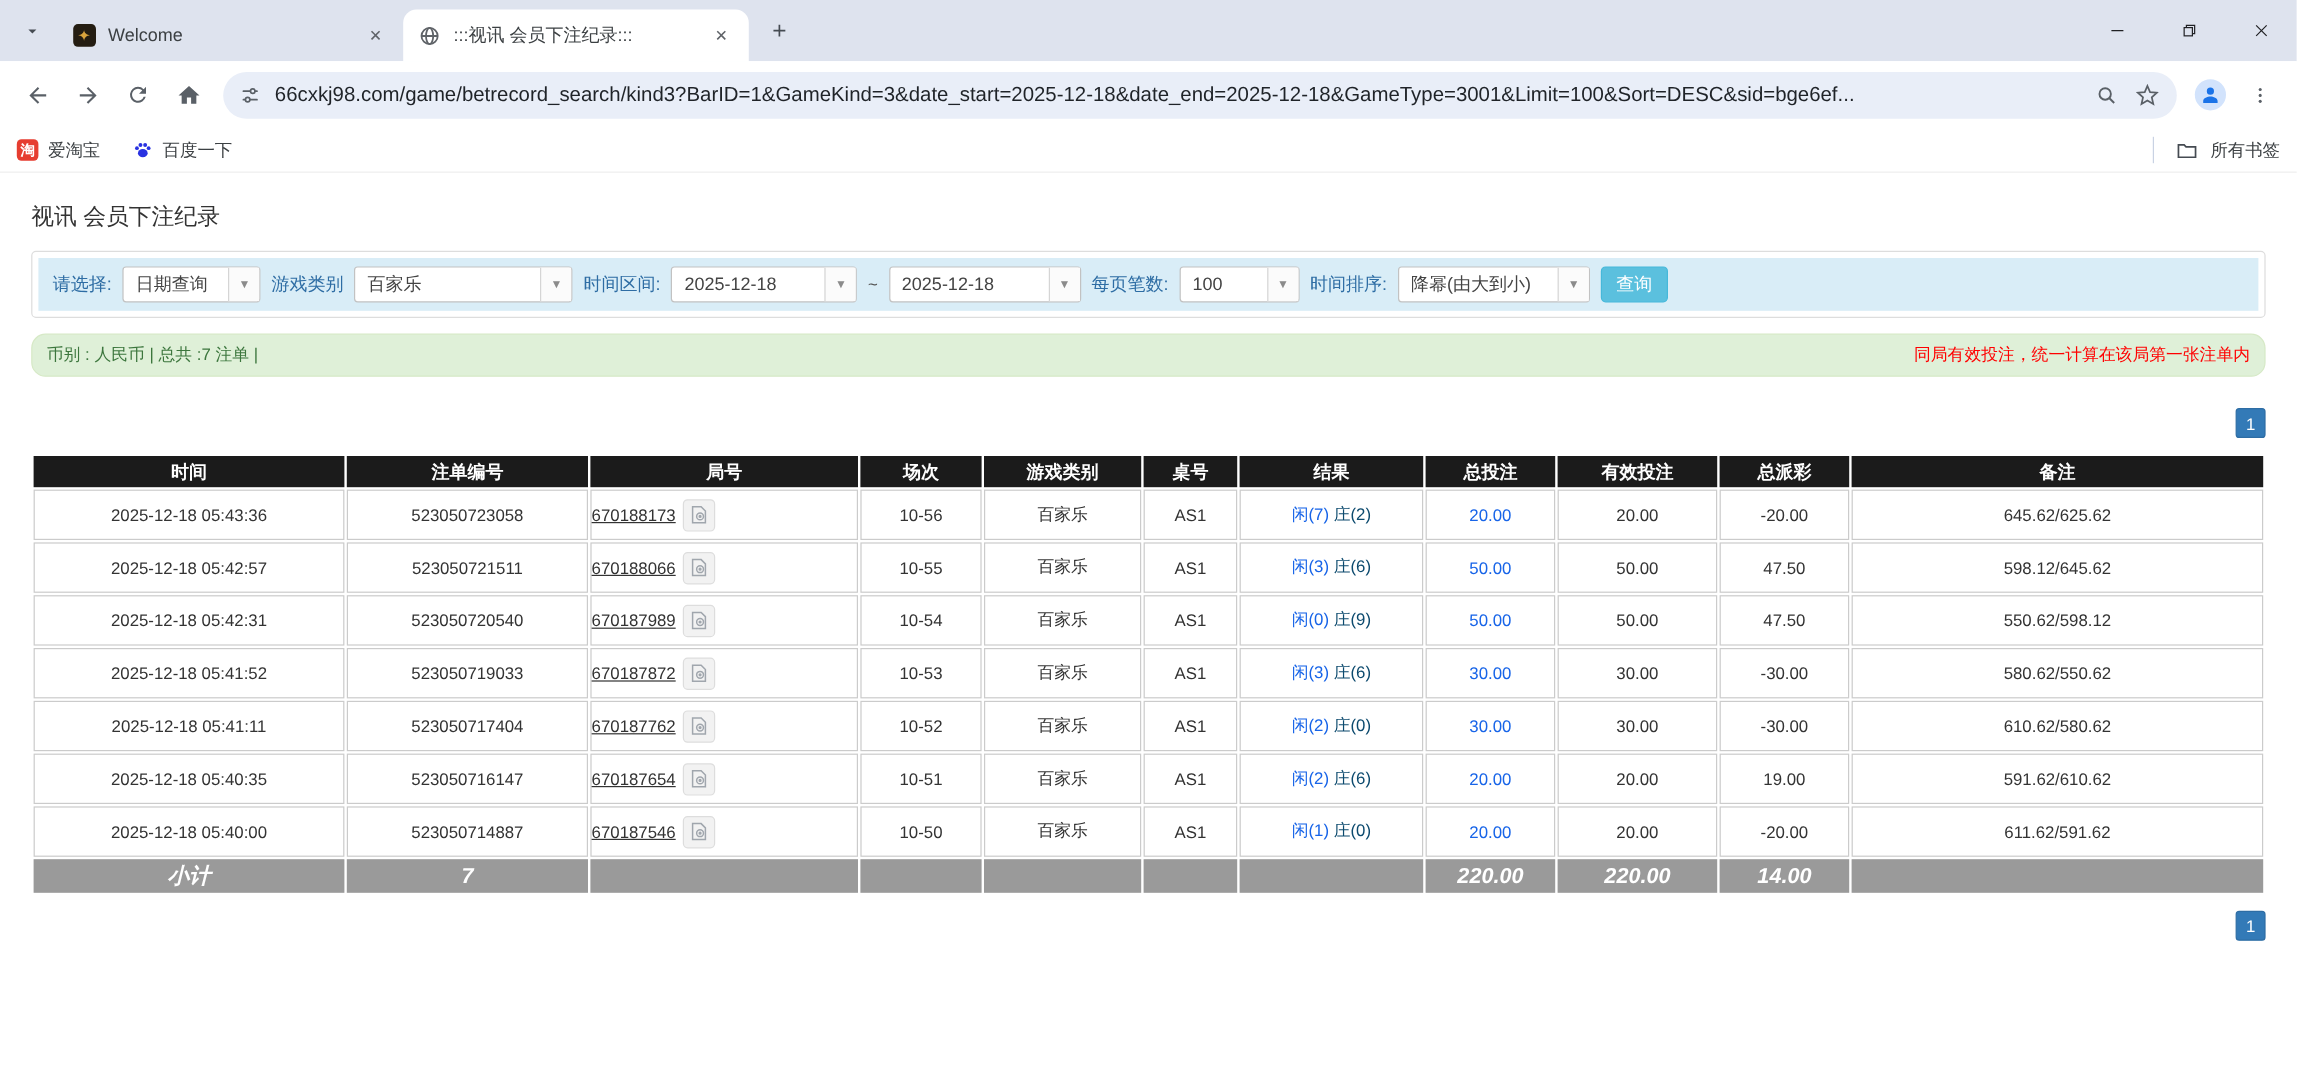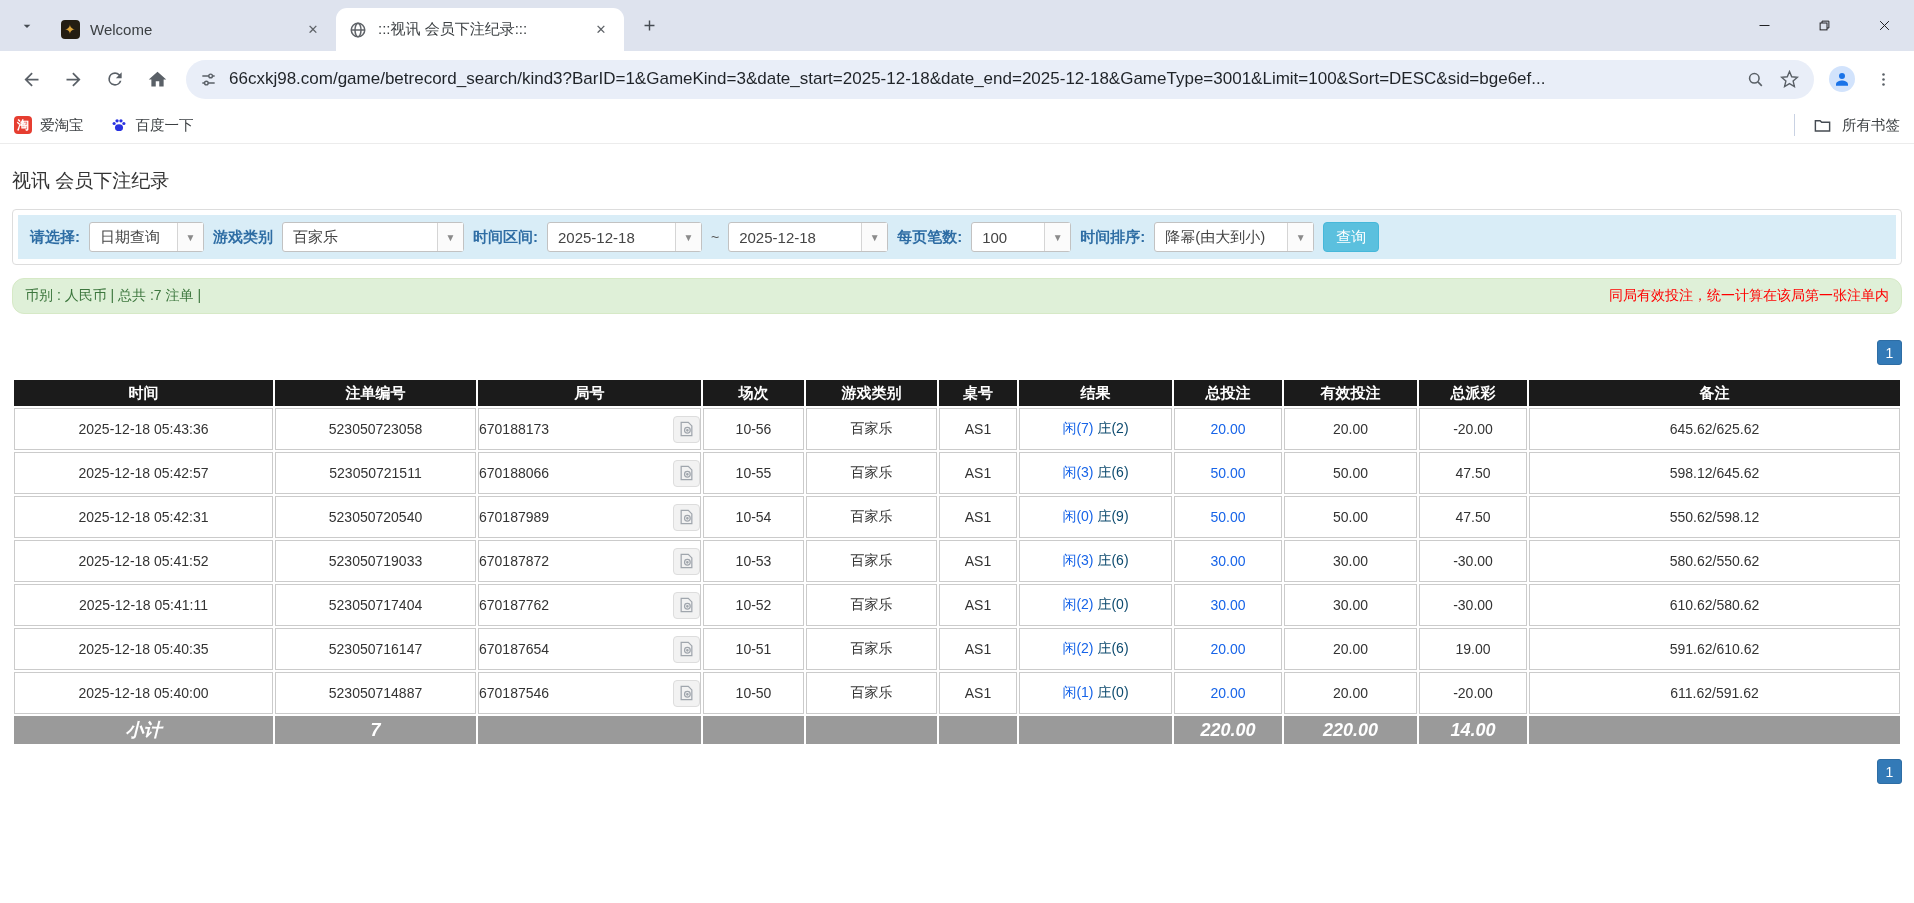--- a/index.html
+++ b/index.html
@@ -29,46 +29,46 @@
   .avatar .ball { width:26px; height:26px; border-radius:50%; background:#d2e3fc; display:flex; align-items:center; justify-content:center; color:#1a73e8; }
 
   .bookmarksbar { height:37px; background:#fff; border-bottom:1px solid #ececec; display:flex; align-items:center; padding:0 14px; flex-shrink:0; }
   .bm { display:flex; align-items:center; gap:8px; margin-right:26px; cursor:pointer; }
   .bm-label { font-size:14.5px; color:#3c4043; }
   .bm-tao { width:18px; height:18px; border-radius:4px; background:#e63d30; color:#fff; font-size:12px; font-weight:bold; display:flex; align-items:center; justify-content:center; }
   .bm-right { margin-left:auto; display:flex; align-items:center; gap:10px; }
   .bm-divider { width:1px; height:22px; background:#c9d2e3; margin-right:8px; }
 
   
-  .content { flex:1; background:#fff; padding:0 12px; overflow:hidden; }
+  .content { flex:1; background:#fff; padding:0 26px; overflow:hidden; }
   .page-title { margin-top:24px; font-size:19px; color:#333; }
 
   .filter-panel { margin-top:15px; border:1px solid #ddd; border-radius:4px; background:#fff; padding:5px; }
   .filter-bar { background:#d9edf7; padding:7px 12px; display:flex; align-items:center; gap:9px; }
-  .flabel { font-size:15px; font-weight:bold; color:#2e6da4; white-space:nowrap; }
+  .flabel { font-size:15px; font-weight:normal; color:#2e6da4; white-space:nowrap; }
   .fsep { font-size:14px; color:#555; }
   .combo { height:30px; background:#fff; border:1px solid #c2c2c2; border-radius:3px; display:flex; align-items:stretch; cursor:pointer;text-align:center; }
   .combo .val { padding:0 10px; display:flex; align-items:center; font-size:15px; color:#444; white-space:nowrap; flex:1; }
   .combo .arrow { width:26px; border-left:1px solid #d5d5d5; background:#fbfbfb; color:#8b8b8b; font-size:10px; display:flex; align-items:center; justify-content:center; }
   .btn-search { height:30px; padding:0 12px; background:#5bc0de; border:1px solid #46b8da; border-radius:4px; color:#fff; font-size:15px; cursor:pointer; }
 
   .info-bar { margin-top:13px; background:#dff0d8; border:1px solid #d6e9c6; border-radius:12px; padding:8px 12px; display:flex; align-items:center; }
   .info-left { font-size:14px; color:#3c763d; }
   .info-right { margin-left:auto; font-size:14px; color:#ff0000; }
 
   .pager-row { display:flex; justify-content:flex-end; }
   .pager-row.top { margin-top:26px; }
   .pager-row.bottom { margin-top:13px; }
   .pager { min-width:25px; height:25px; background:#337ab7; border:1px solid #2e6da4; border-radius:3px; color:#fff; font-size:14px; display:flex; align-items:center; justify-content:center; cursor:pointer; }
 
   table.bet-table { width:100%; margin-top:13px; border-collapse:separate; border-spacing:2px; table-layout:fixed; }
   .bet-table th { background:#1b1b1b; color:#fff; font-size:15px; font-weight:bold; height:26px; text-align:center; }
   .bet-table td { background:#fff; border:1px solid #cbcbcb; height:42px; text-align:center; font-size:14px; color:#333; }
   .bet-table tr.sum td { background:#9a9a9a; border:none; color:#fff; font-weight:bold; height:28px; font-size:18px;font-style:italic; }
-  .round-cell { display:flex; align-items:center; justify-content:space-between; gap:6px; }
+  .round-cell { display:flex; align-items:center; justify-content:flex-start; gap:6px;text-decoration:underline; }
   .video-btn { width:27px; height:27px; background:#f2f2f2; border:1px solid #ddd; border-radius:4px; display:inline-flex; align-items:center; justify-content:center; cursor:pointer; }
   .res-player { color:#1764e8; }
   .res-banker { color:#0c4a6e; }
   .amt-link { color:#1764e8; cursor:pointer; }
   .neg { color:#ff0000; }
 
   svg { display:block; }
 </style>
 </head>
 <body>

